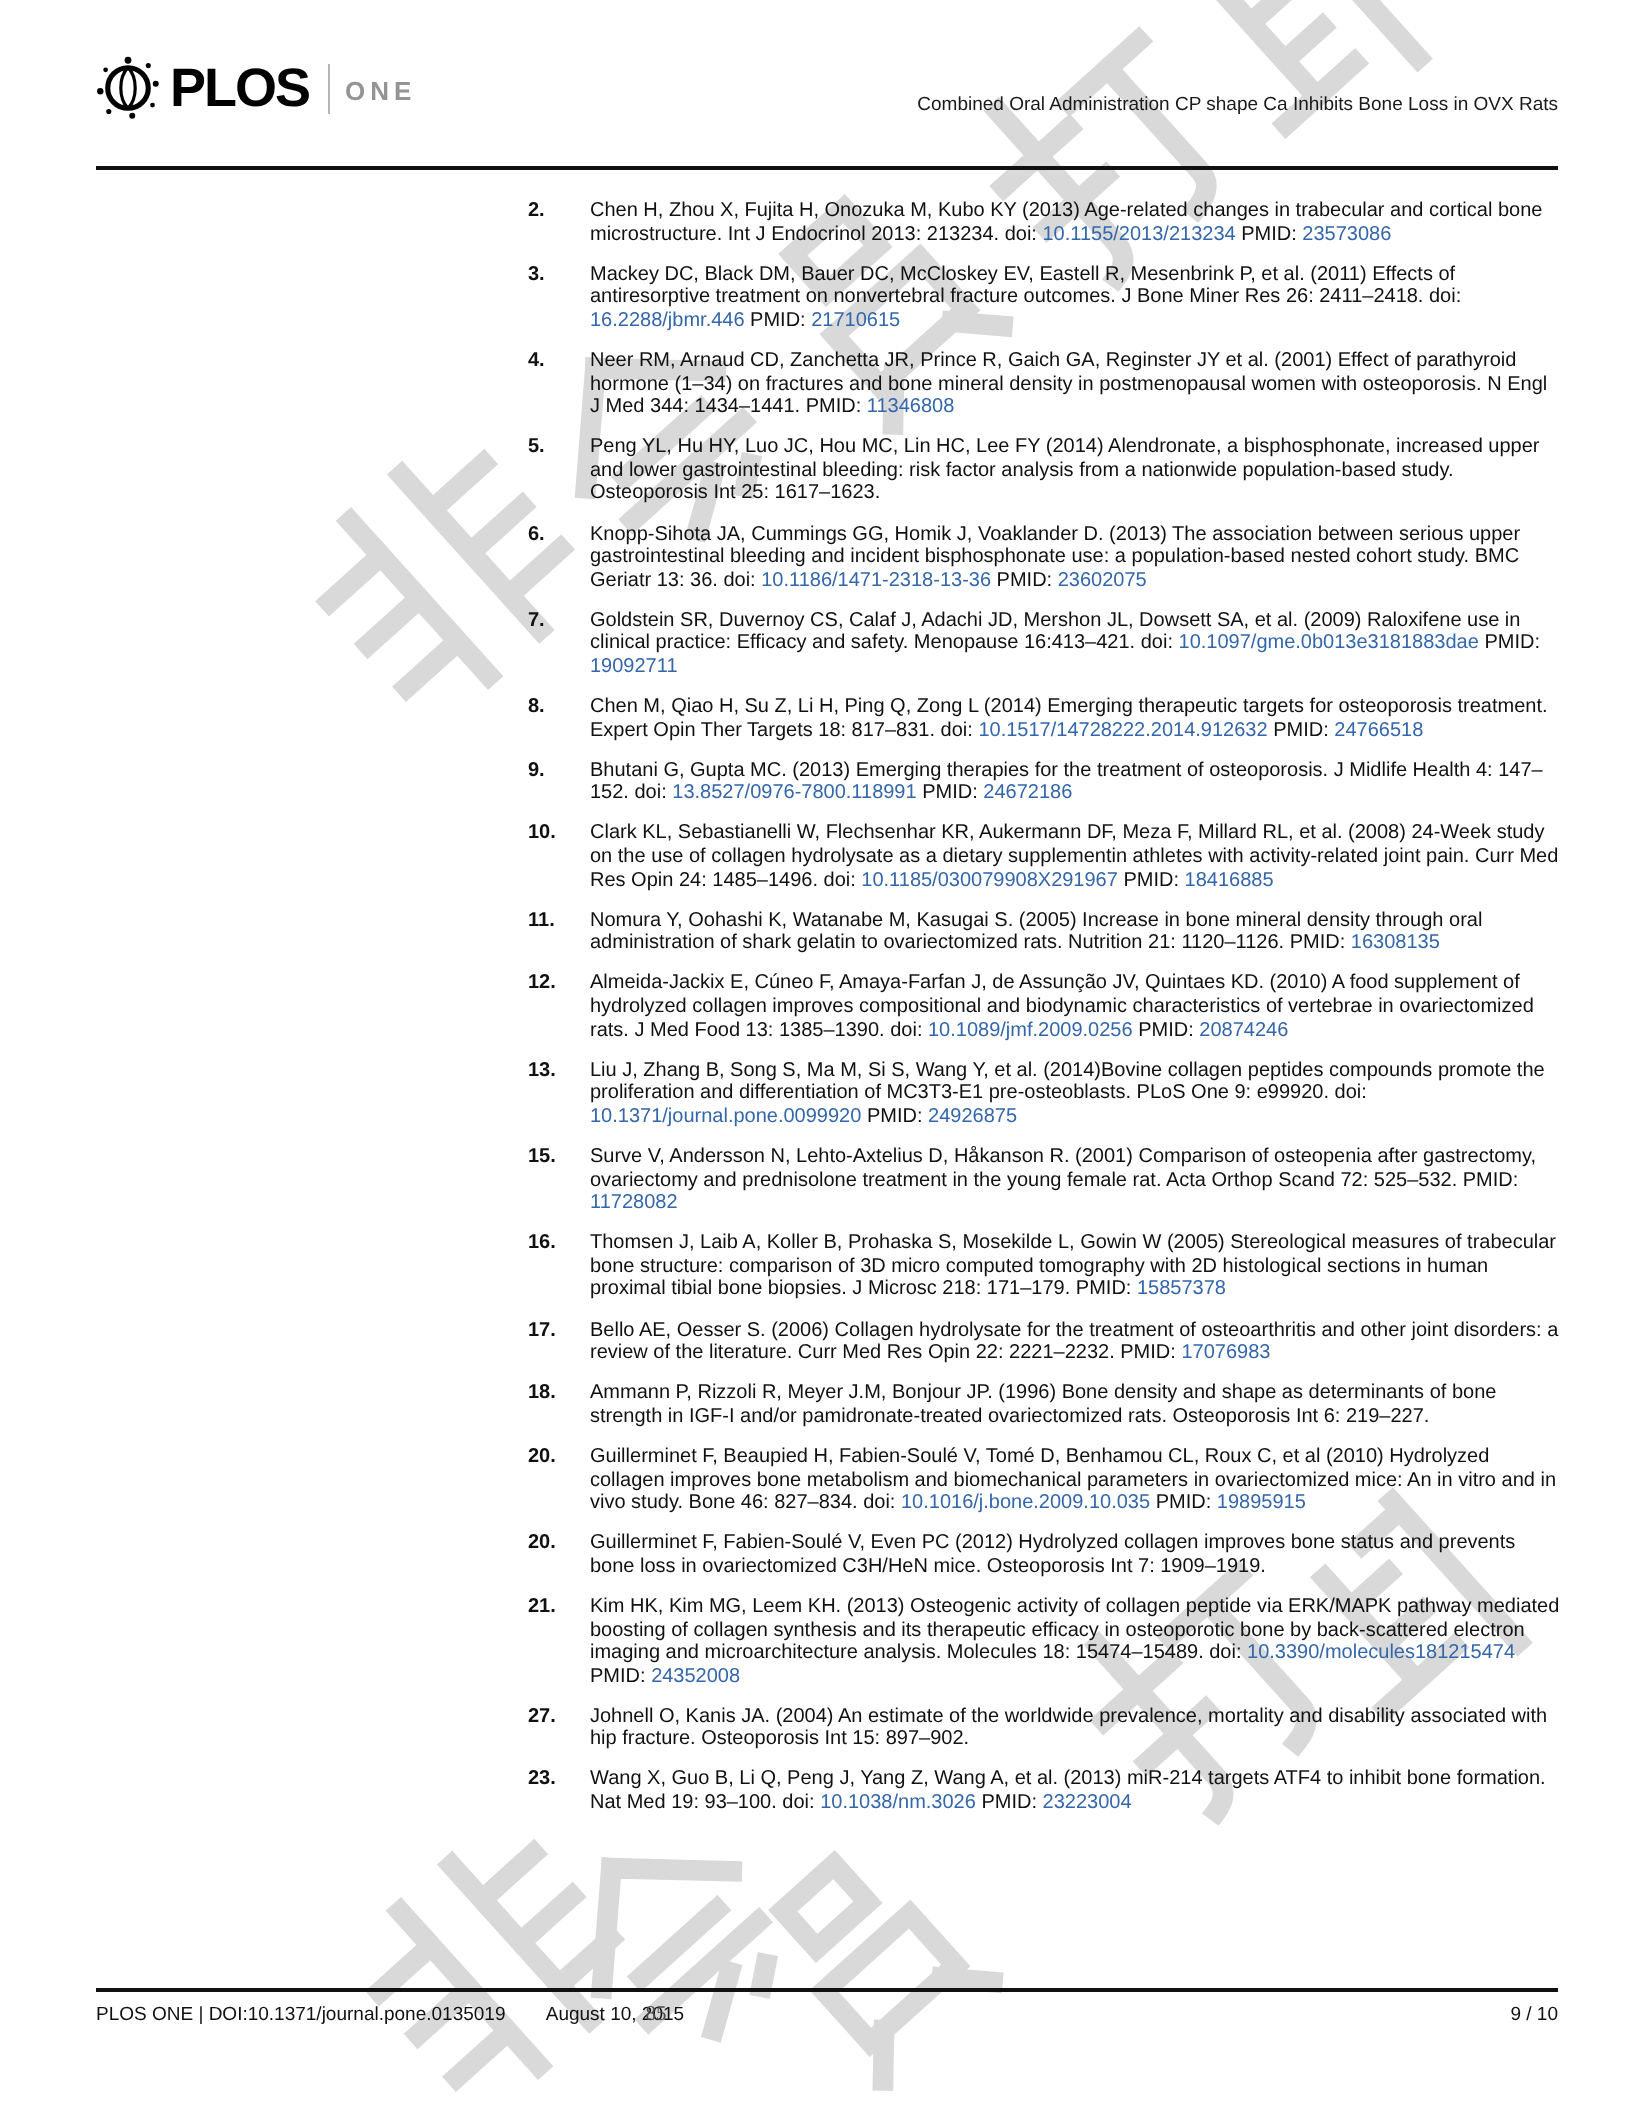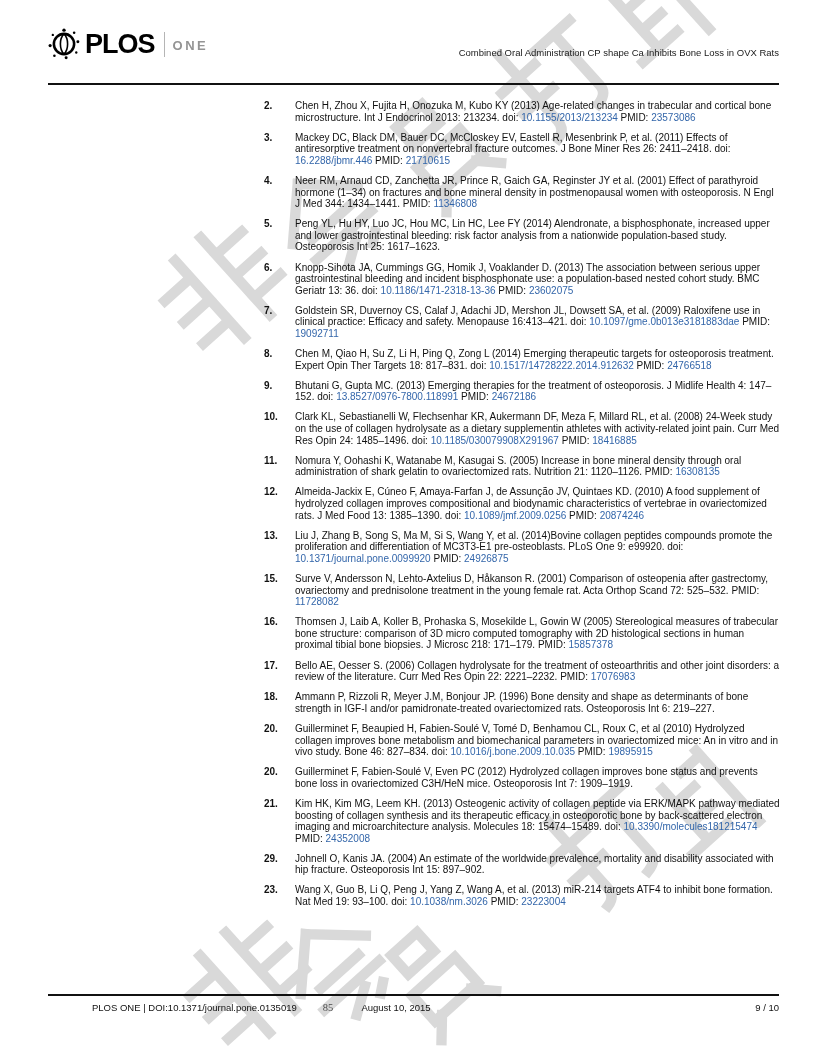--- a/index.html
+++ b/index.html
@@ -56,21 +56,21 @@
 
   
   .footer {
     position:absolute; left:48px; right:37px; top:994px;
     border-top:2px solid #111;
     padding-top:6px;
     display:flex; justify-content:space-between;
     font-size:9.5px; color:#111;
     z-index:2;
   }
-  .footer-left span { margin-right:18px;margin-left:44px; }
+  .footer-left span { margin-right:18px; }
   .footer-left span:last-child { margin-right:0; }
   .page-number {
     position:absolute; left:0; width:656px; top:1002px;
     text-align:center;
     font-family:"Liberation Serif", serif;
     font-size:10.5px; color:#4a4a4a;
     z-index:2;
   }
 </style>
 </head>
@@ -241,21 +241,21 @@
       <span class="ref-text">Guillerminet F, Fabien-Soulé V, Even PC (2012) Hydrolyzed collagen improves bone status and prevents bone loss in ovariectomized C3H/HeN mice. Osteoporosis Int 7: 1909–1919.</span>
     </li>
 
     <li class="ref">
       <span class="ref-num">21.</span>
       <span class="ref-gap"></span>
       <span class="ref-text">Kim HK, Kim MG, Leem KH. (2013) Osteogenic activity of collagen peptide via ERK/MAPK pathway mediated boosting of collagen synthesis and its therapeutic efficacy in osteoporotic bone by back-scattered electron imaging and microarchitecture analysis. Molecules 18: 15474–15489. doi: <a class="ref-link">10.3390/molecules181215474</a> PMID: <a class="ref-link">24352008</a></span>
     </li>
 
     <li class="ref">
-      <span class="ref-num">29.</span>
+      <span class="ref-num">27.</span>
       <span class="ref-gap"></span>
       <span class="ref-text">Johnell O, Kanis JA. (2004) An estimate of the worldwide prevalence, mortality and disability associated with hip fracture. Osteoporosis Int 15: 897–902.</span>
     </li>
 
     <li class="ref">
       <span class="ref-num">23.</span>
       <span class="ref-gap"></span>
       <span class="ref-text">Wang X, Guo B, Li Q, Peng J, Yang Z, Wang A, et al. (2013) miR-214 targets ATF4 to inhibit bone formation. Nat Med 19: 93–100. doi: <a class="ref-link">10.1038/nm.3026</a> PMID: <a class="ref-link">23223004</a></span>
     </li>
   </ol>

